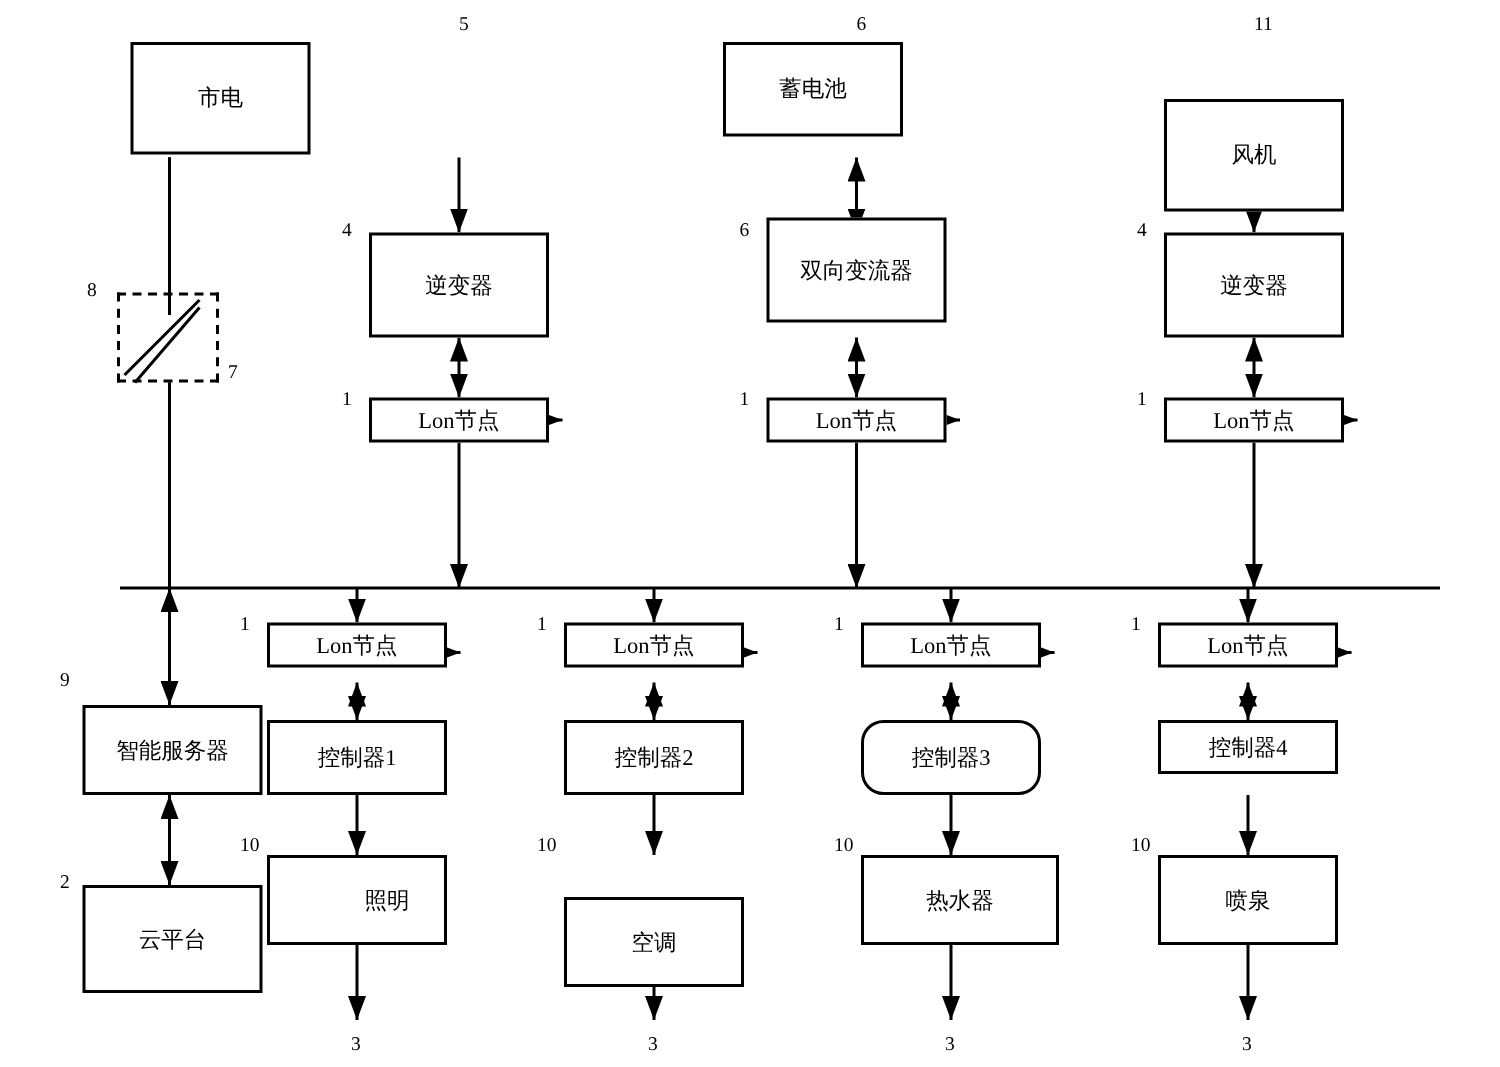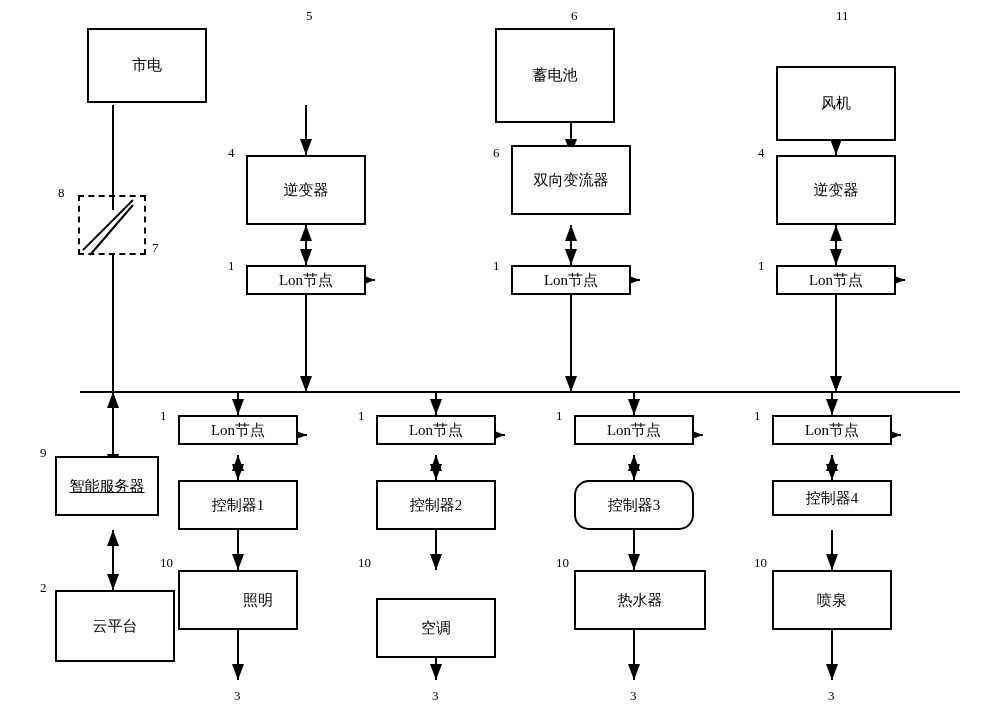--- a/index.html
+++ b/index.html
@@ -146,21 +146,21 @@
     <span>市电</span>
   </div>
 
   <div class="box-dashed" style="left:78px;top:195px;width:68px;height:60px;"></div>
 
   <svg style="position:absolute;left:78px;top:195px;width:68px;height:60px;">
     <line x1="5" y1="55" x2="55" y2="5" stroke="#000" stroke-width="2"></line>
   </svg>
 
 
-  <div class="box" style="left:495px;top:28px;width:120px;height:95px;justify-content:center;">
+  <div class="box" style="left:482px;top:28px;width:120px;height:63px;justify-content:center;">
     <span>蓄电池</span>
   </div>
 
   <div class="box" style="left:776px;top:28px;width:120px;height:75px;margin-top:38px;">
     <span>风机</span>
   </div>
 
   <div class="box" style="left:246px;top:155px;width:120px;height:70px;">
     <span>逆变器</span>
   </div>
@@ -178,21 +178,21 @@
   </div>
 
   <div class="box" style="left:511px;top:265px;width:120px;height:30px;">
     <span>Lon节点</span>
   </div>
 
   <div class="box" style="left:776px;top:265px;width:120px;height:30px;">
     <span>Lon节点</span>
   </div>
 
-  <div class="box" style="left:55px;top:456px;width:104px;height:60px;text-decoration:underline;">
+  <div class="box" style="left:55px;top:470px;width:120px;height:60px;">
     <span>智能服务器</span>
   </div>
 
   <div class="box" style="left:55px;top:590px;width:120px;height:72px;">
     <span>云平台</span>
   </div>
 
   <div class="box" style="left:178px;top:415px;width:120px;height:30px;">
     <span>Lon节点</span>
   </div>

